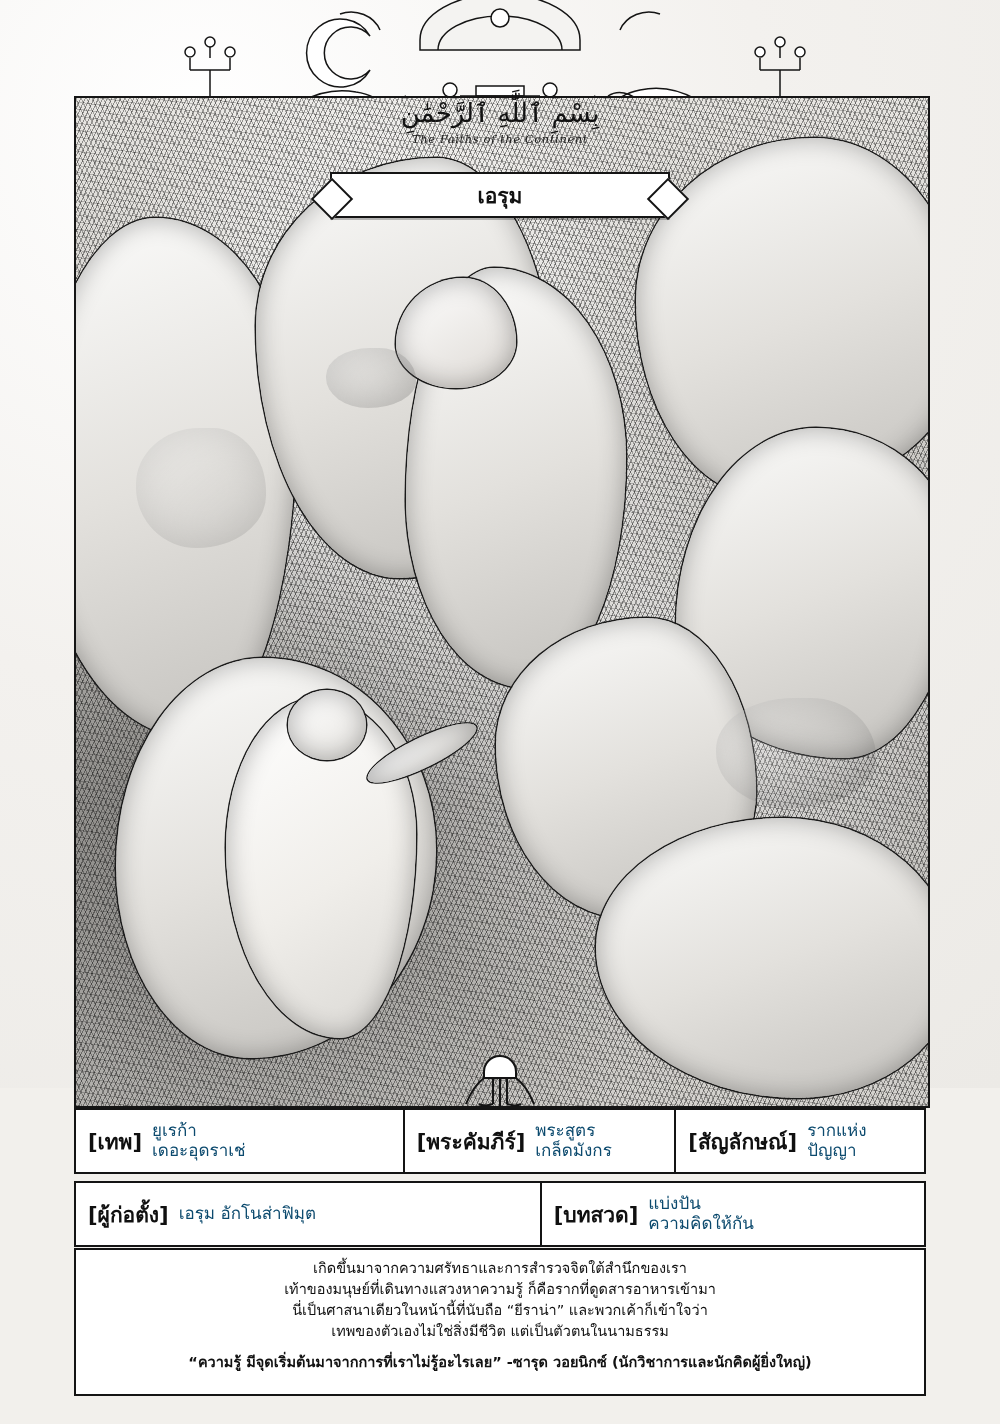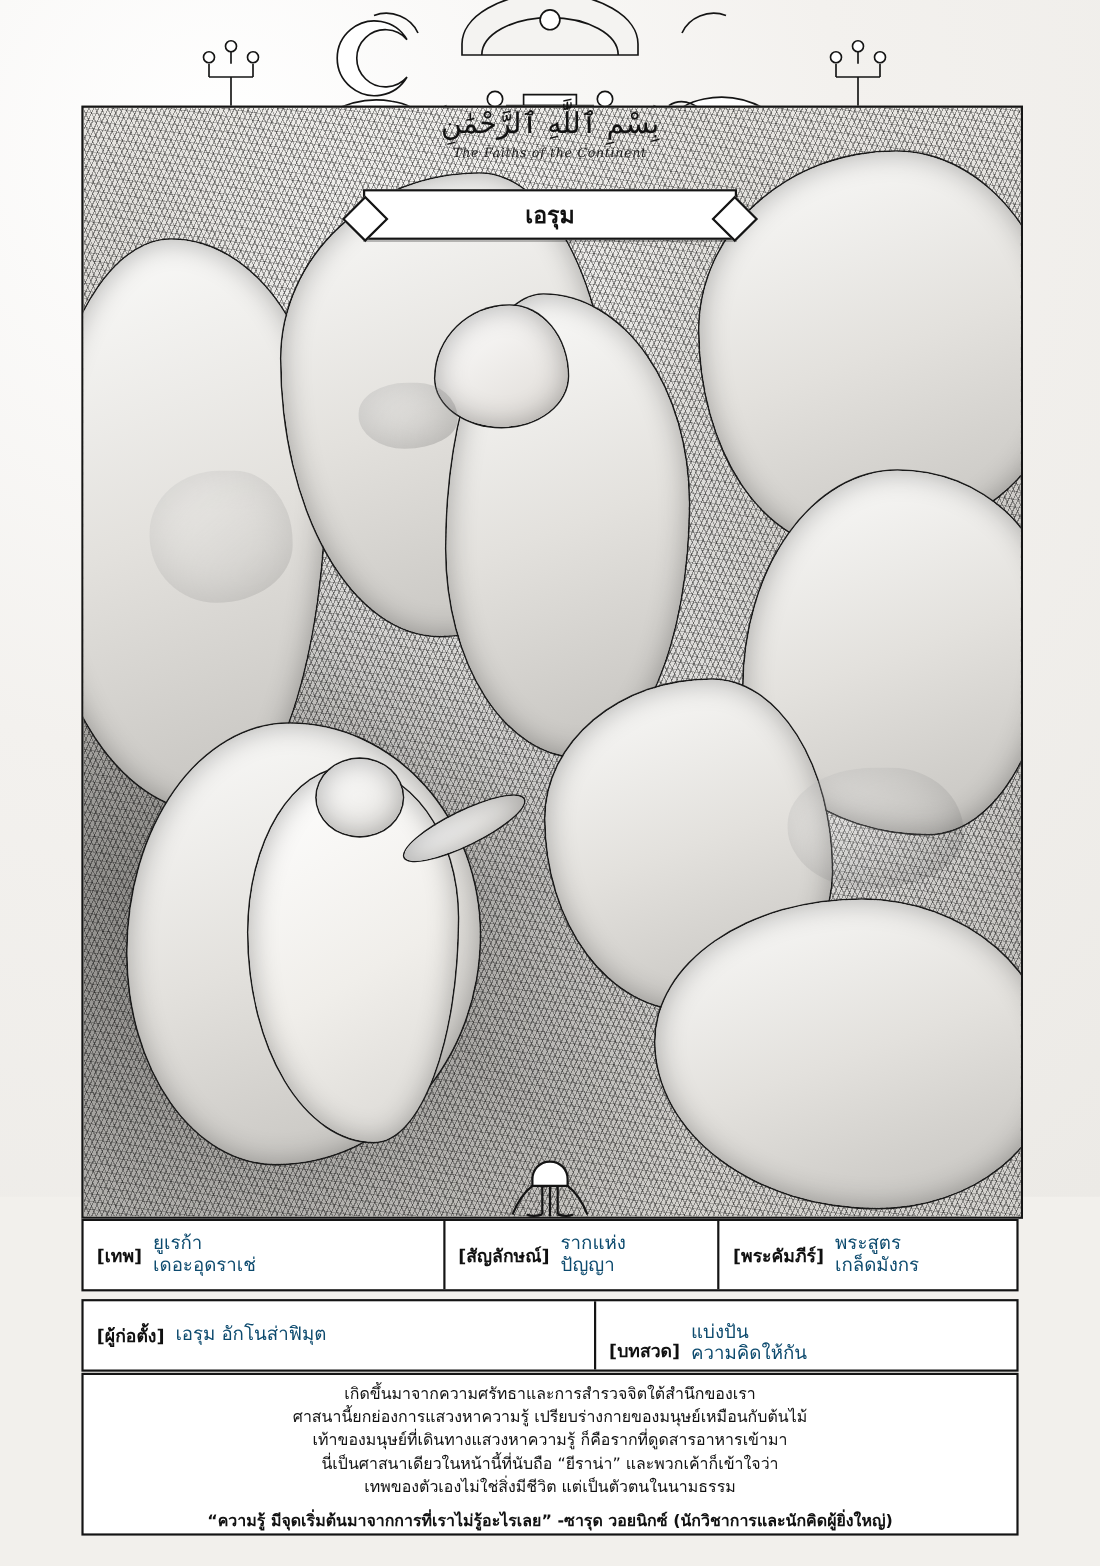--- a/index.html
+++ b/index.html
@@ -89,29 +89,29 @@
     display:flex;align-items:stretch;
     border:2px solid #141414;background:#fff;
     margin-bottom:7px;
     min-height:62px;
   }
   .cell{
     display:flex;align-items:center;gap:10px;
     padding:4px 12px;flex:1;
   }
   .cell + .cell{border-left:2px solid #141414;}
-  .key{font-size:16px;font-weight:bold;white-space:nowrap;color:#101010;}
+  .key{font-size:21px;font-weight:bold;white-space:nowrap;color:#101010;}
   .val{font-size:17px;line-height:1.15;color:#0c4a6e;}
   .val.two{font-size:17px;}
   .c-deity{flex:1.38;}
   .c-symbol{flex:1.02;}
   .c-scripture{flex:1.12;}
   .c-founder{flex:1.35;}
   .c-found-at{flex:1.02;}
-  .c-prayer{flex:1.10;align-items:flex-end;}
+  .c-prayer{flex:1.10;}
   
   .body-box{
     position:absolute;left:74px;top:1248px;width:852px;height:148px;
     border:2px solid #141414;background:#fff;
     padding:8px 14px 10px;box-sizing:border-box;
     text-align:center;
   }
   .body-box p{margin:0;font-size:14.5px;line-height:1.45;color:#111;text-align:center;}
   .quote{margin-top:10px !important;font-size:15px;font-weight:bold;}
   
@@ -217,48 +217,47 @@
   </div>
 
   <div class="info">
 
     <div class="info-row">
       <div class="cell c-deity">
         <span class="key">[เทพ]</span>
         <span class="val two" style="white-space:pre-line">ยูเรก้า
 เดอะอุดราเช่</span>
       </div>
+      <div class="cell c-scripture">
+        <span class="key">[พระคัมภีร์]</span>
+        <span class="val two" style="white-space:pre-line">พระสูตร
+เกล็ดมังกร</span>
+      </div>
       <div class="cell c-symbol">
         <span class="key">[สัญลักษณ์]</span>
         <span class="val two" style="white-space:pre-line">รากแห่ง
 ปัญญา</span>
       </div>
-      <div class="cell c-scripture">
-        <span class="key">[พระคัมภีร์]</span>
-        <span class="val two" style="white-space:pre-line">พระสูตร
-เกล็ดมังกร</span>
-      </div>
     </div>
 
     <div class="info-row">
       <div class="cell c-founder">
         <span class="key">[ผู้ก่อตั้ง]</span>
         <span class="val" style="white-space:pre-line">เอรุม อักโนส่าฟิมุต</span>
       </div>
       <div class="cell c-prayer">
         <span class="key">[บทสวด]</span>
         <span class="val two" style="white-space:pre-line">แบ่งปัน
 ความคิดให้กัน</span>
       </div>
     </div>
 
   </div>
 
   <div class="body-box">
     <p>เกิดขึ้นมาจากความศรัทธาและการสำรวจจิตใต้สำนึกของเรา</p>
-    <p>ศาสนานี้ยกย่องการแสวงหาความรู้ เปรียบร่างกายของมนุษย์เหมือนกับต้นไม้</p>
     <p>เท้าของมนุษย์ที่เดินทางแสวงหาความรู้ ก็คือรากที่ดูดสารอาหารเข้ามา</p>
     <p>นี่เป็นศาสนาเดียวในหน้านี้ที่นับถือ “ยีราน่า” และพวกเค้าก็เข้าใจว่า</p>
     <p>เทพของตัวเองไม่ใช่สิ่งมีชีวิต แต่เป็นตัวตนในนามธรรม</p>
     <p class="quote">“ความรู้ มีจุดเริ่มต้นมาจากการที่เราไม่รู้อะไรเลย” -ซารุด วอยนิกซ์ (นักวิชาการและนักคิดผู้ยิ่งใหญ่)</p>
   </div>
 
 </div>
 
 </body></html>

